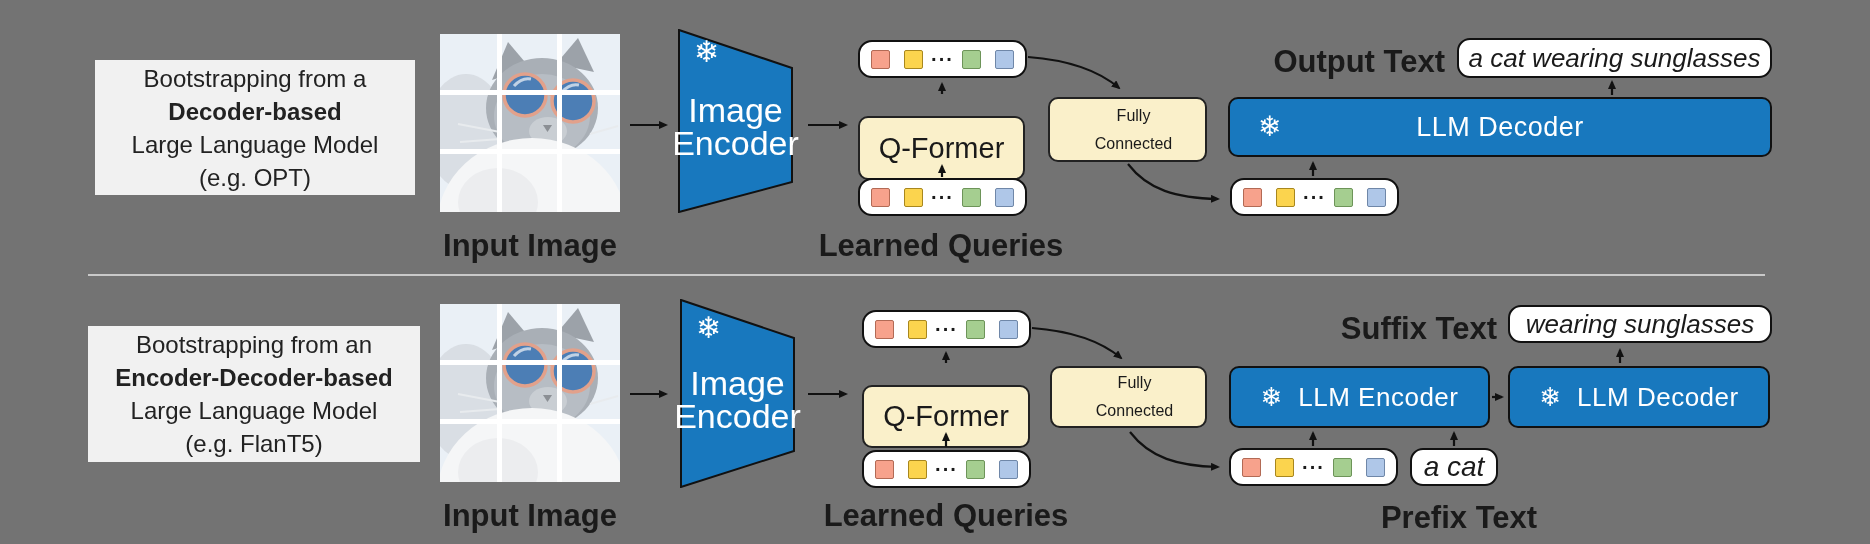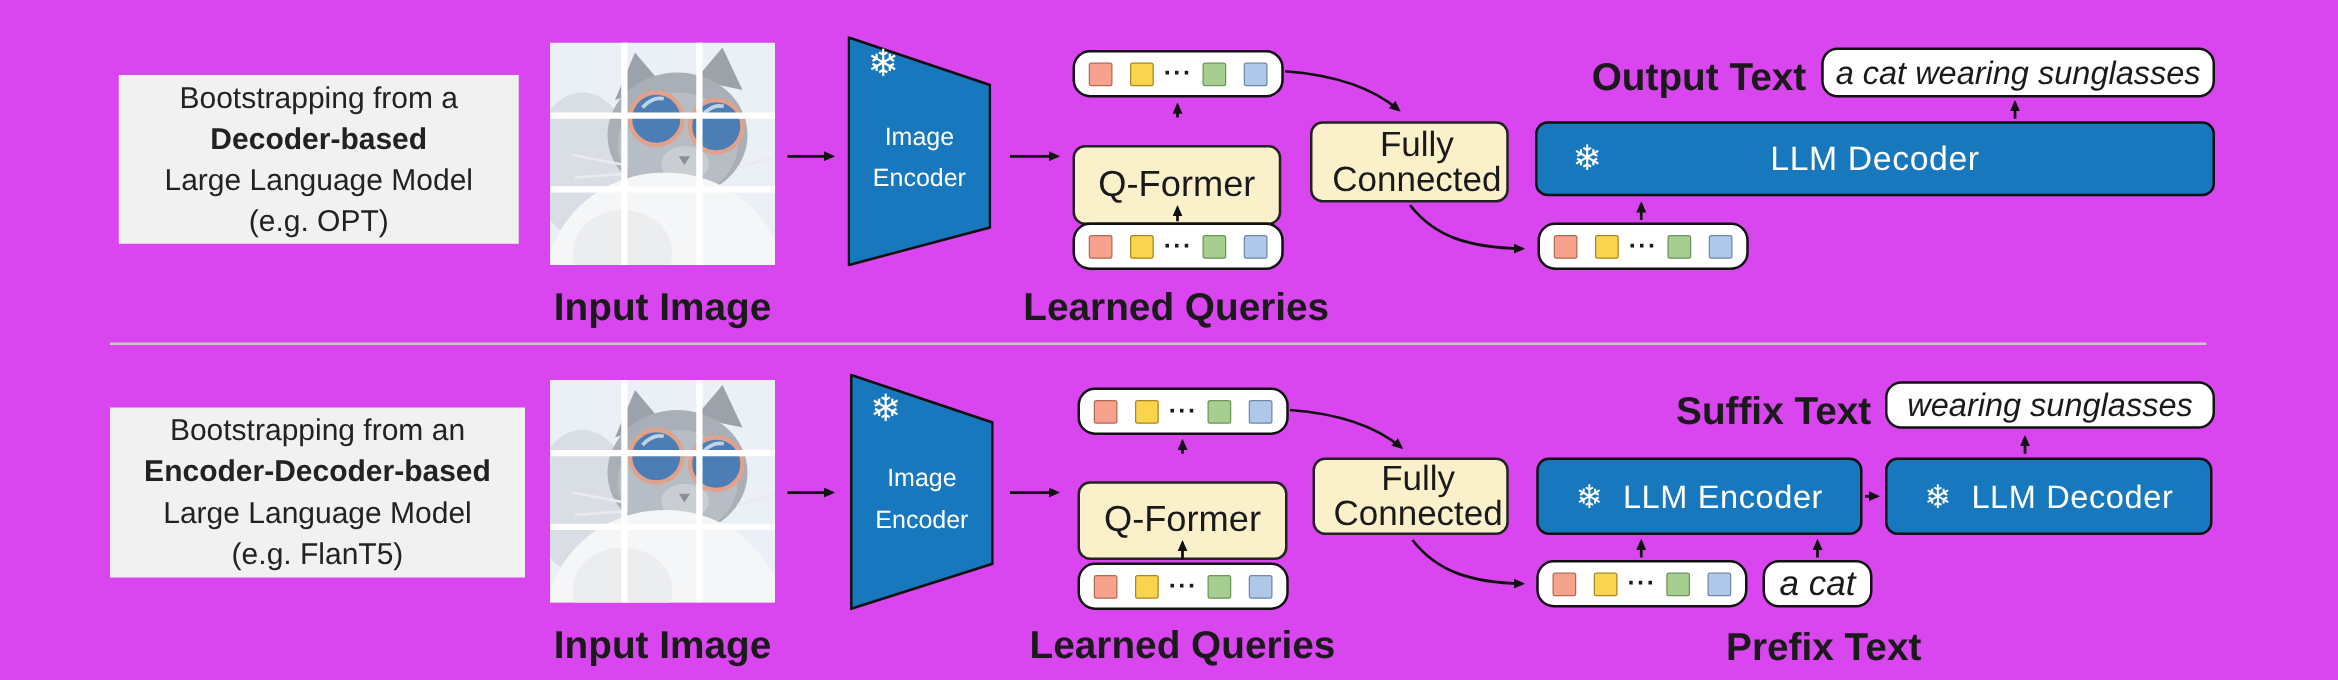--- a/index.html
+++ b/index.html
@@ -1,17 +1,17 @@
 <!DOCTYPE html>
 <html><head>
 <meta charset="utf-8">
 <style>
   * { margin:0; padding:0; box-sizing:border-box; }
   body { background:#fff; font-family:"Liberation Sans", sans-serif; color:#1a1a1a; }
-  .canvas { position:relative; width:1870px; height:544px; background:#d946ef; overflow:hidden; }
+  .canvas { position:relative; width:1870px; height:544px; background:#737373; overflow:hidden; }
   .abs { position:absolute; }
 
   
   .side-label { background:#f1f1f1; display:flex; flex-direction:column; justify-content:center;
                 text-align:center; font-size:24px; line-height:33px; color:#222; }
   .side-label .b { font-weight:bold; }
 
   
   .caption { font-weight:bold; font-size:31px; text-align:center; color:#1a1a1a; white-space:nowrap; }
 
@@ -22,33 +22,33 @@
   .tok-salmon { background:#F7A28C; border-color:#b26a55; }
   .tok-yellow { background:#FBD44E; border-color:#a8871e; }
   .tok-green  { background:#A5CE90; border-color:#6d9459; }
   .tok-blue   { background:#AFC7E8; border-color:#6f87a8; }
   .dots { font-size:20px; font-weight:bold; letter-spacing:1px; line-height:10px; margin:0 -6px; }
 
   
   .cream { background:#FAF0CA; border:2px solid #222; border-radius:10px;
            display:flex; flex-direction:column; align-items:center; justify-content:center; }
   .qformer { font-size:29px;margin-top:20px; }
-  .fc { font-size:28px; line-height:28px;padding-left:12px; }
+  .fc { font-size:16px; line-height:28px;padding-left:12px; }
 
   
   .blue-box { background:#1878BE; border:2px solid #111; border-radius:10px; color:#fff;
               display:flex; align-items:center; justify-content:center; gap:16px; }
   .blue-box .lbl { font-size:27px; font-weight:400; letter-spacing:.5px; }
   .snow { color:#fff; font-size:28px; line-height:1; }
   .snow-abs { position:absolute; left:28px; top:50%; transform:translateY(-50%); }
 
   
   .trap { position:absolute; }
   .trap .inner { position:absolute; inset:0; display:flex; flex-direction:column; align-items:center;
-                 justify-content:center; padding-top:12px; color:#fff; font-size:20px; font-weight:500;
+                 justify-content:center; padding-top:12px; color:#fff; font-size:34px; font-weight:500;
                  line-height:33px;text-align:right; }
   .trap .snow { position:absolute; font-size:30px; }
 
   
   .pill { background:#fff; border:2px solid #111; border-radius:13px; display:flex; align-items:center;
           justify-content:center; font-style:italic; font-size:26px; font-weight:500; white-space:nowrap; }
 
   .divider { background:#c9c9c9; height:2px; }
 
   svg.arrows { position:absolute; left:0; top:0; z-index:6; pointer-events:none; }

